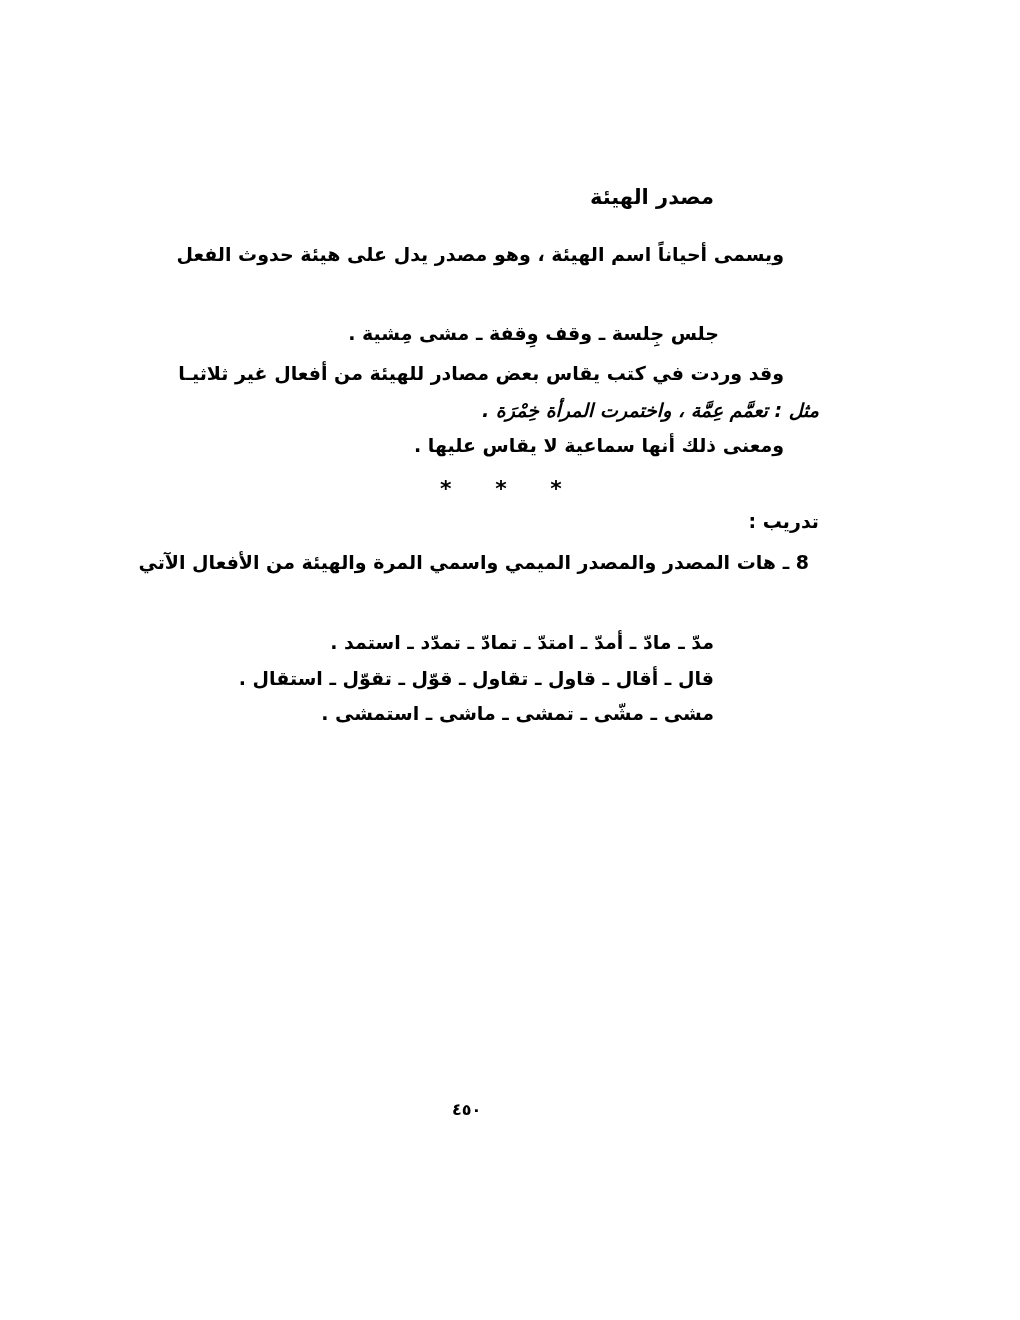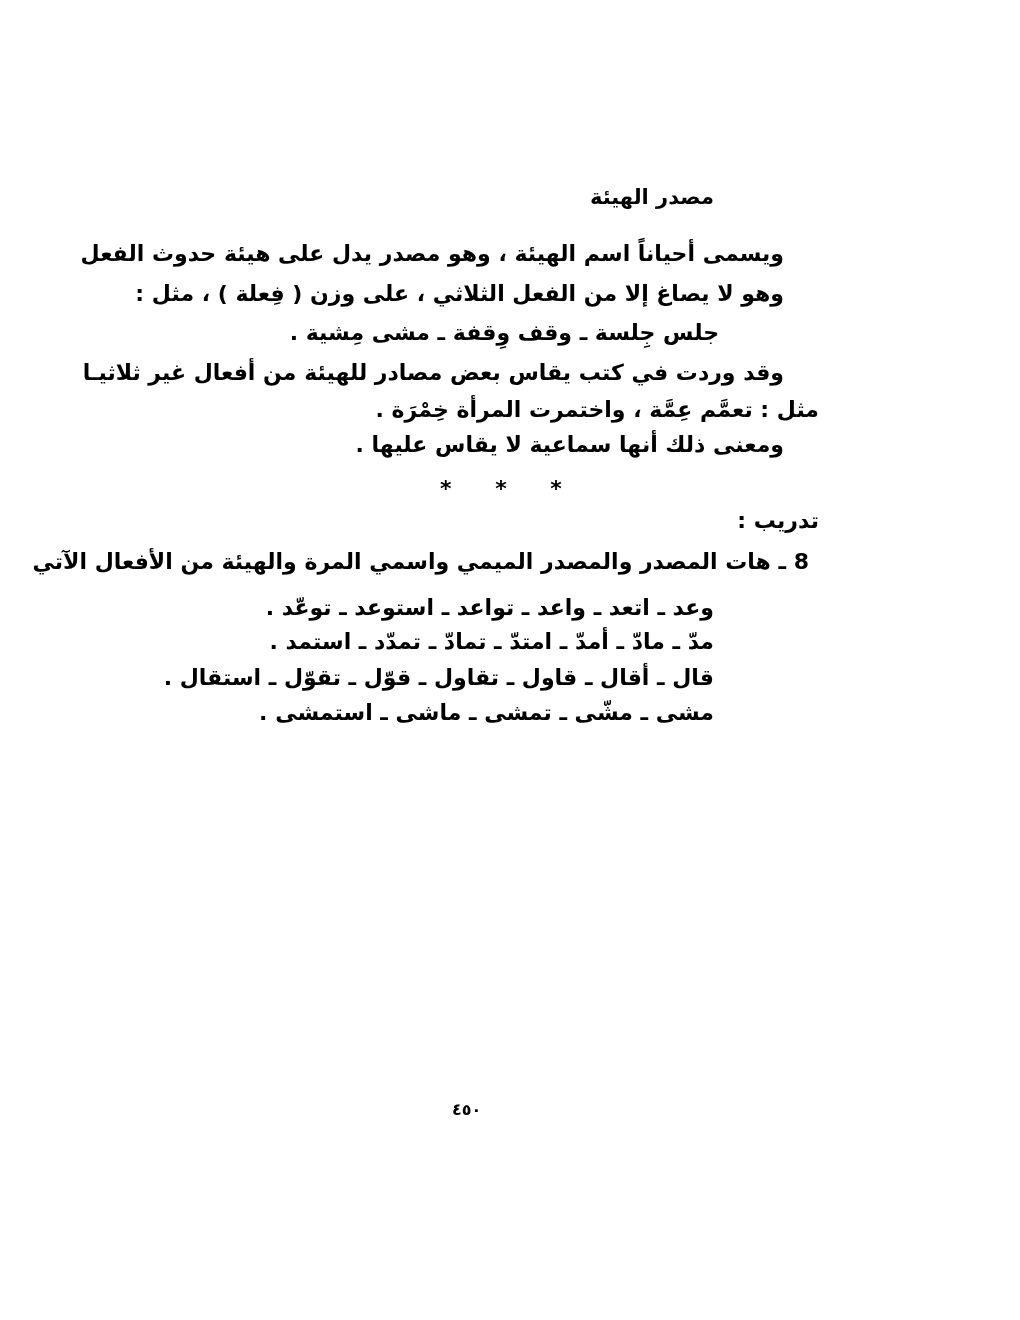--- a/index.html
+++ b/index.html
@@ -17,21 +17,21 @@
     }
     .page {
       position: absolute;
       left: 0; top: 0;
       width: 1020px; height: 1320px; padding-left: 9px;
     }
     .line {
       position: absolute;
       direction: rtl;
       white-space: nowrap;
-      font-size: 22px;
+      font-size: 19px;
       line-height: 26px;
       font-weight: bold;
     }
     .title {
       font-size: 21px;
       font-weight: bold;
     }
     .stars {
       position: absolute;
       font-size: 22px;
@@ -48,37 +48,35 @@
   </style>
 </head>
 <body>
 
 <div class="page">
 
   <div class="line title" style="right:315px; top:184px;">مصدر الهيئة</div>
 
   <div class="line" style="right:245px; top:241px;">ويسمى أحياناً اسم الهيئة ، وهو مصدر يدل على هيئة حدوث الفعل</div>
 
-  <div class="line" style="right:245px; top:281px;">وهو لا يصاغ إلا من الفعل الثلاثي ، على وزن ( فِعلة ) ، مثل :</div>
 
   <div class="line" style="right:310px; top:320px;text-align:center;">جلس جِلسة ـ وقف وِقفة ـ مشى مِشية .</div>
 
   <div class="line" style="right:245px; top:360px;">وقد وردت في كتب يقاس بعض مصادر للهيئة من أفعال غير ثلاثيـا</div>
 
-  <div class="line" style="right:210px; top:397px;">مثل : تعمَّم عِمَّة ، واختمرت المرأة خِمْرَة .</div>
+  <div class="line" style="right:210px; top:397px;font-style:italic;">مثل : تعمَّم عِمَّة ، واختمرت المرأة خِمْرَة .</div>
 
   <div class="line" style="right:245px; top:432px;">ومعنى ذلك أنها سماعية لا يقاس عليها .</div>
 
   <div class="stars" style="left:440px; top:476px;">* * *</div>
 
   <div class="line" style="right:210px; top:508px;">تدريب :</div>
 
   <div class="line" style="right:220px; top:549px;">8 ـ هات المصدر والمصدر الميمي واسمي المرة والهيئة من الأفعال الآتي</div>
 
-  <div class="line" style="right:315px; top:595px;">وعد ـ اتعد ـ واعد ـ تواعد ـ استوعد ـ توعّد .</div>
 
   <div class="line" style="right:315px; top:629px;margin-left:43px;">مدّ ـ مادّ ـ أمدّ ـ امتدّ ـ تمادّ ـ تمدّد ـ استمد .</div>
 
   <div class="line" style="right:315px; top:665px;">قال ـ أقال ـ قاول ـ تقاول ـ قوّل ـ تقوّل ـ استقال .</div>
 
   <div class="line" style="right:315px; top:700px;">مشى ـ مشّى ـ تمشى ـ ماشى ـ استمشى .</div>
 
   <div class="page-number" style="left:452px; top:1100px;">٤٥٠</div>
 
 </div>

